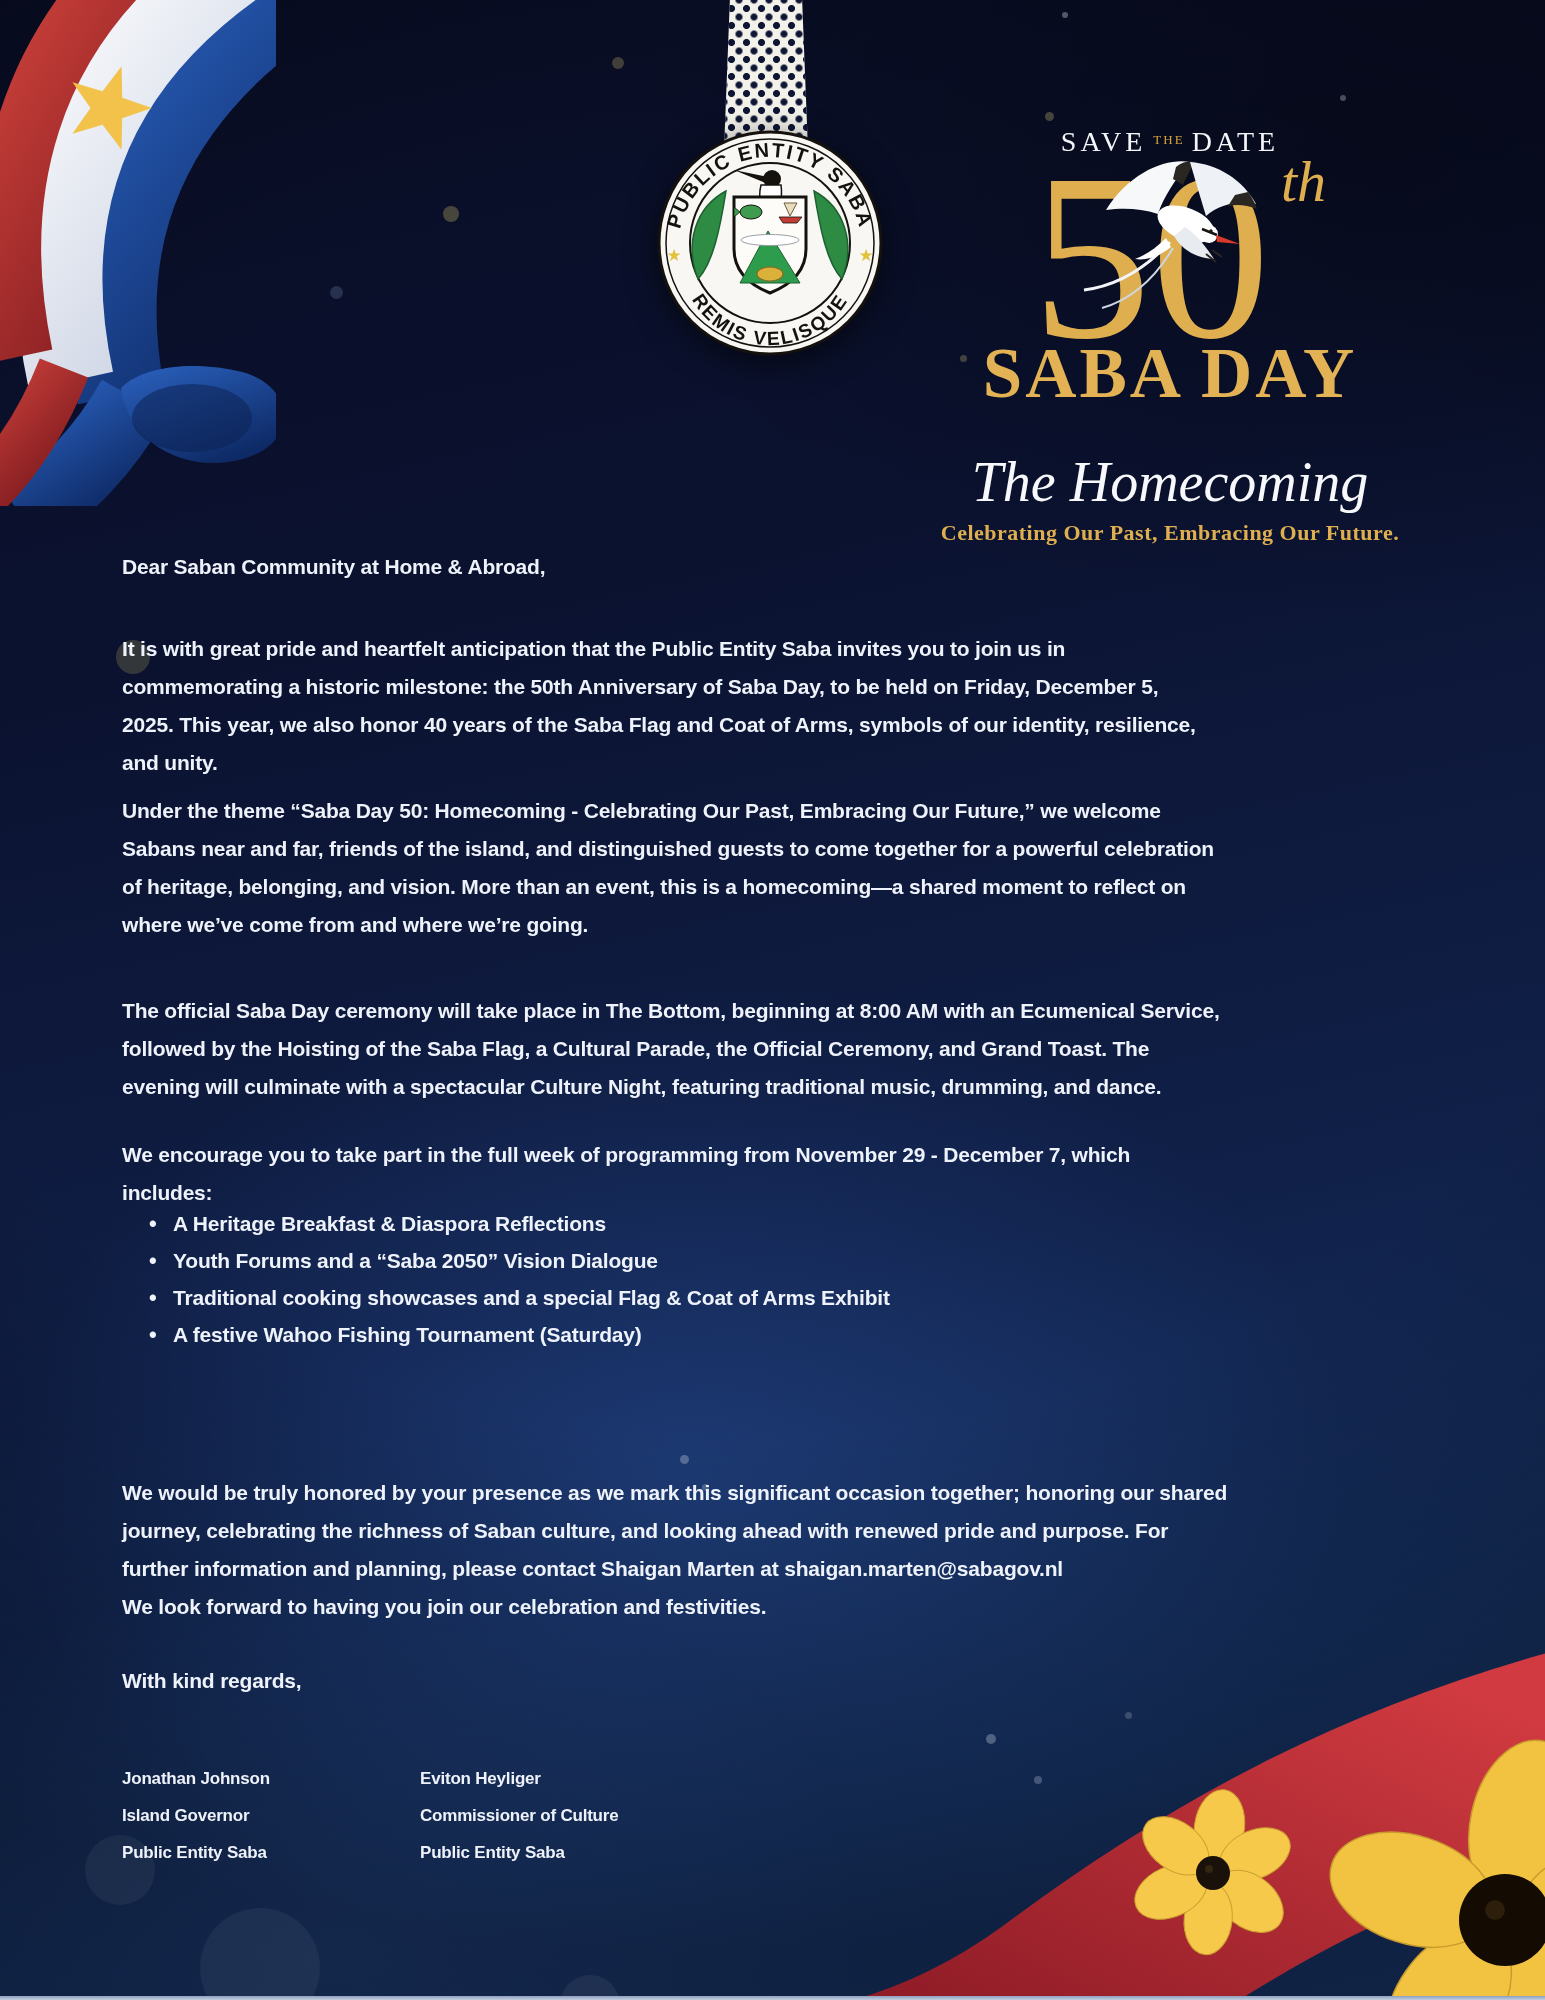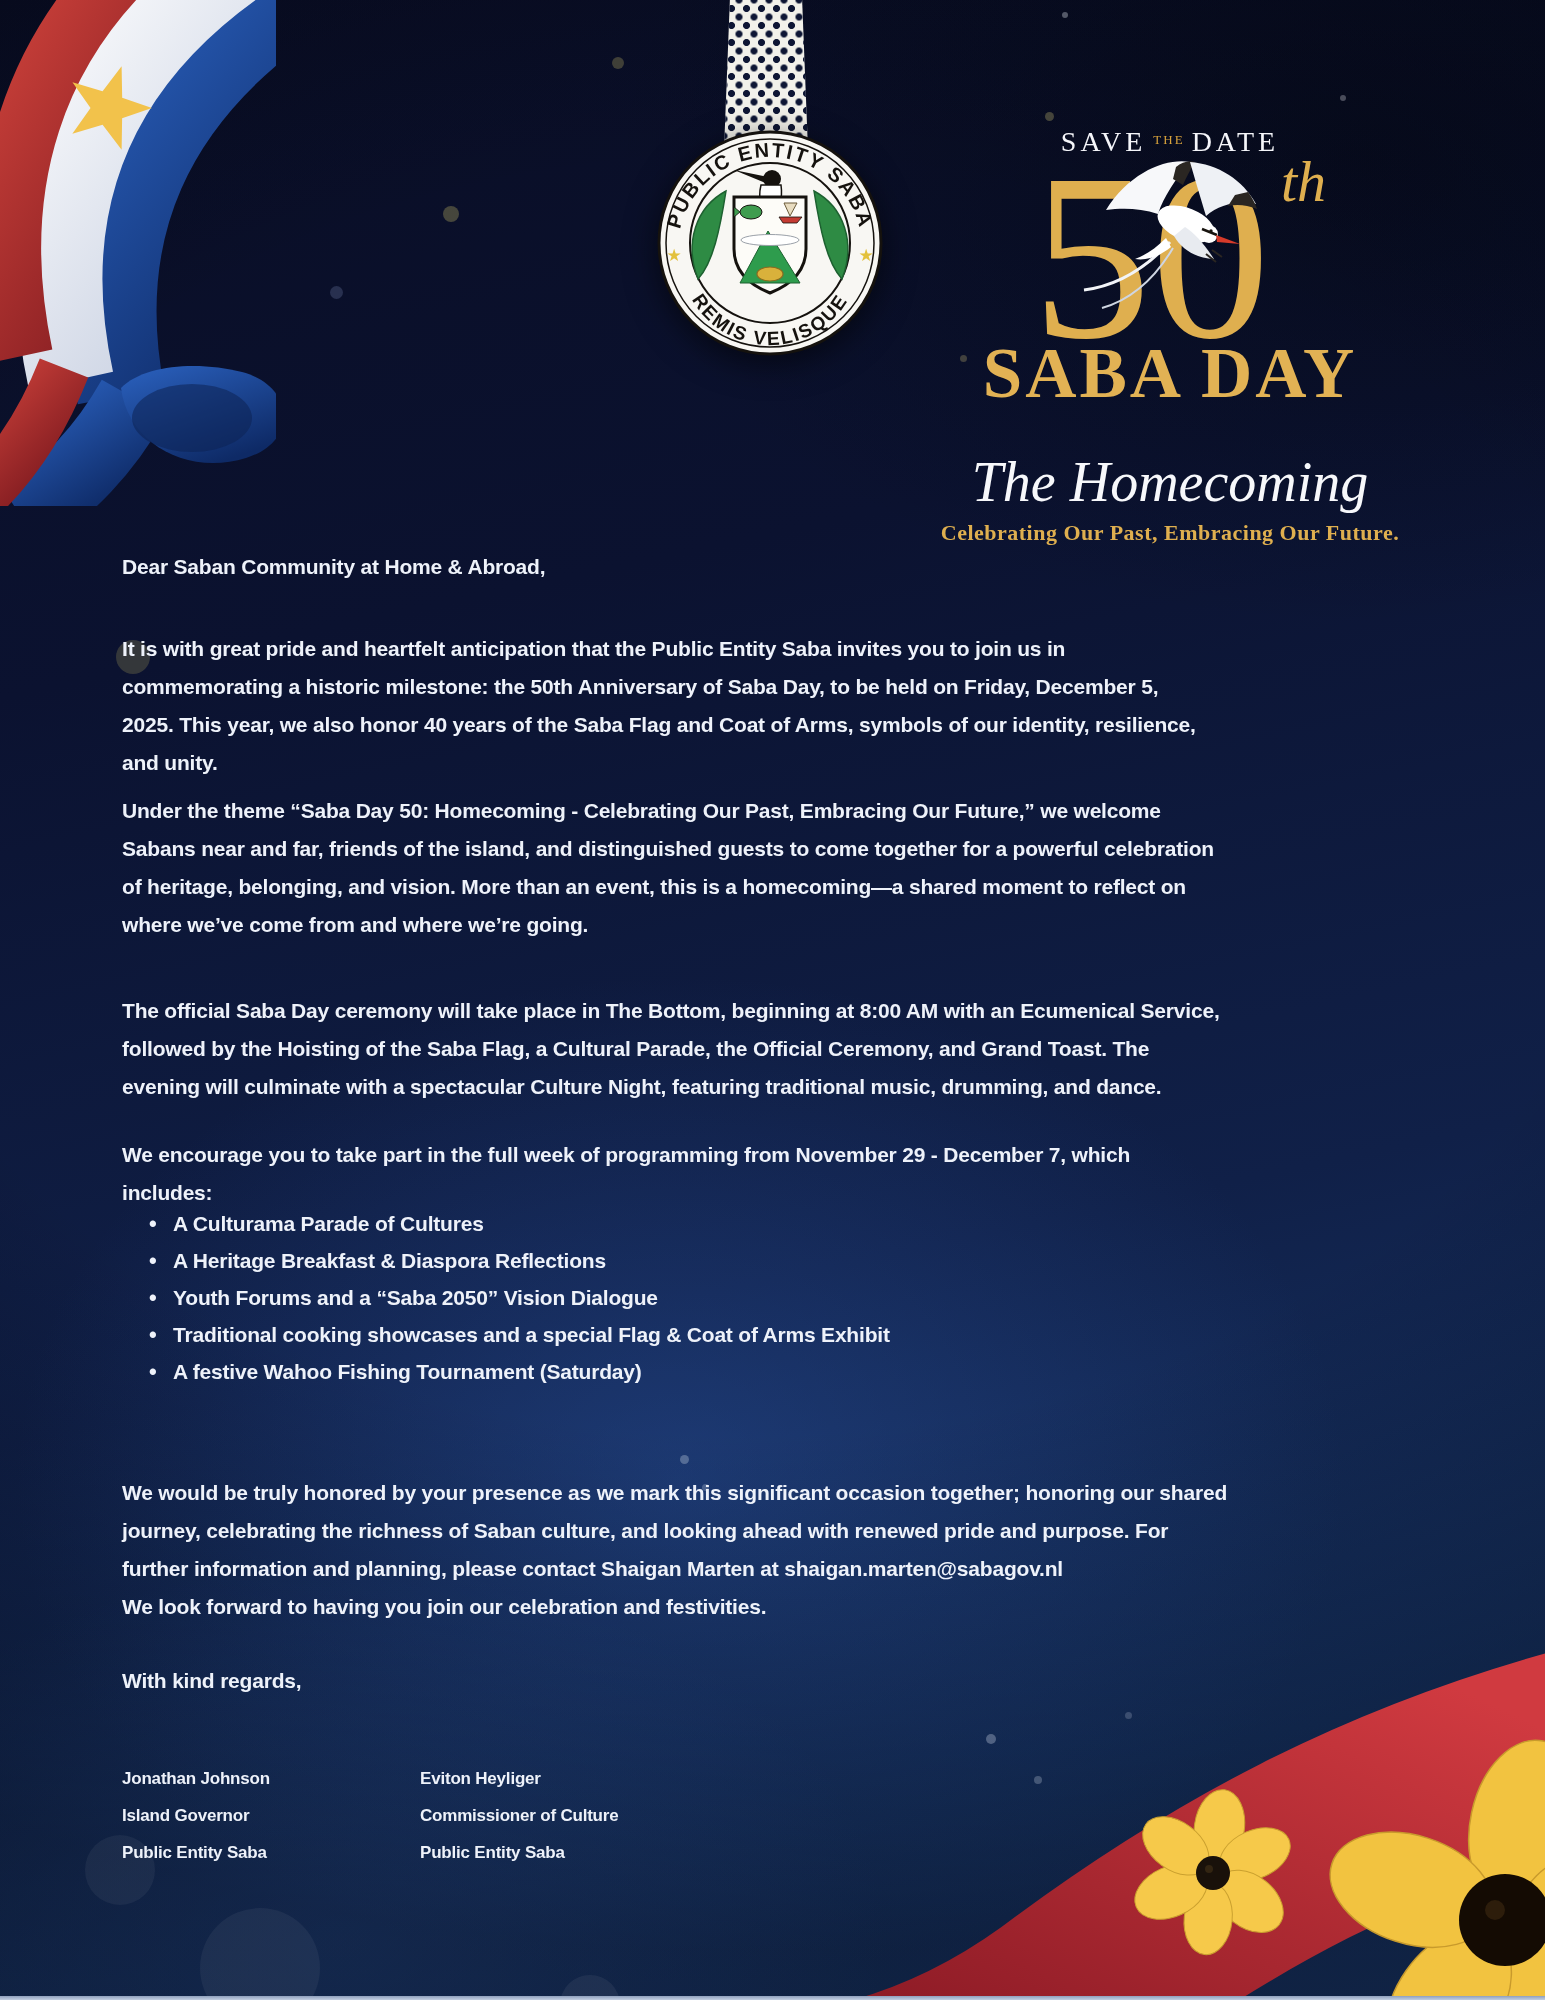--- a/index.html
+++ b/index.html
@@ -193,24 +193,20 @@
 where we’ve come from and where we’re going.</div>
   <div class="para p3">The official Saba Day ceremony will take place in The Bottom, beginning at 8:00 AM with an Ecumenical Service,
 followed by the Hoisting of the Saba Flag, a Cultural Parade, the Official Ceremony, and Grand Toast. The
 evening will culminate with a spectacular Culture Night, featuring traditional music, drumming, and dance.</div>
   <div class="para p4">We encourage you to take part in the full week of programming from November 29 - December 7, which
 includes:</div>
 
   <div class="bullets">
     <div class="bullet">
         <span class="bdot"></span>
-        <span>A Culturama Parade of Cultures</span>
-      </div>
-    <div class="bullet">
-        <span class="bdot"></span>
         <span>A Heritage Breakfast &amp; Diaspora Reflections</span>
       </div>
     <div class="bullet">
         <span class="bdot"></span>
         <span>Youth Forums and a “Saba 2050” Vision Dialogue</span>
       </div>
     <div class="bullet">
         <span class="bdot"></span>
         <span>Traditional cooking showcases and a special Flag &amp; Coat of Arms Exhibit</span>
       </div>

